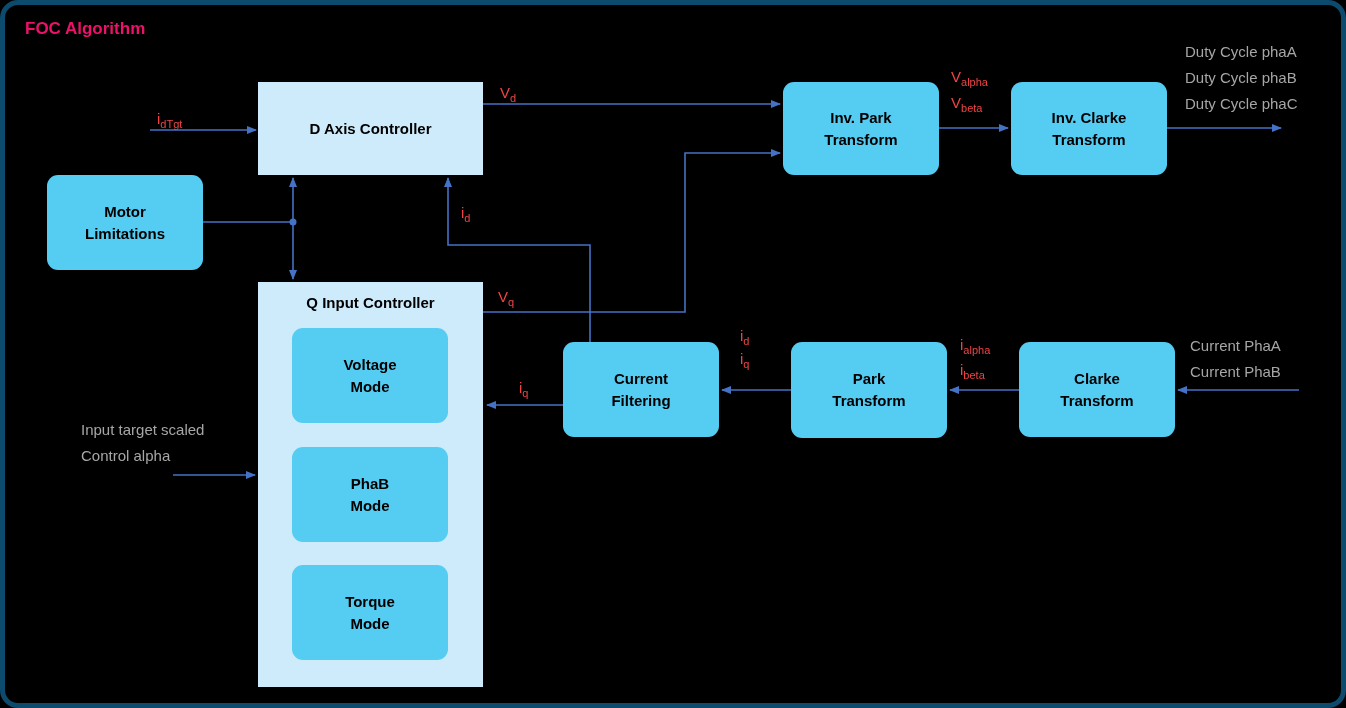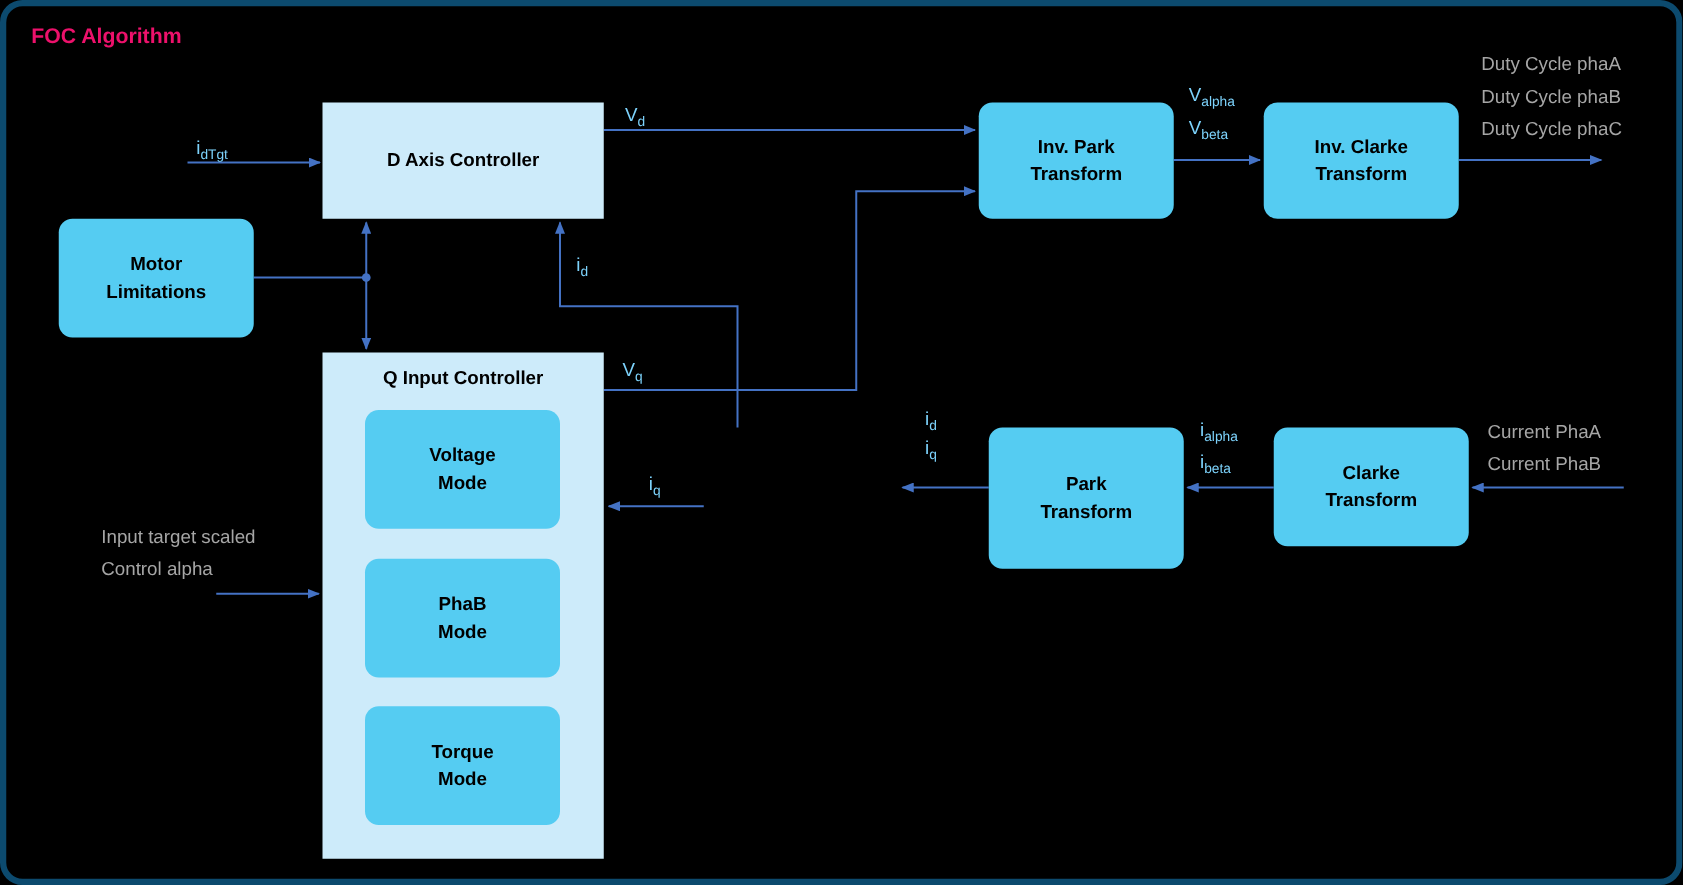--- a/index.html
+++ b/index.html
@@ -14,21 +14,21 @@
   }
   .connectors { position:absolute; left:0; top:0; }
   .block {
     position:absolute; display:flex; align-items:center; justify-content:center;
     text-align:center; color:#000; font-weight:bold; font-size:15px;
   }
   .cyan  { background:#55CCF2;border-radius:11px; }
   .light { background:#CDEBFA; }
   .block-label { white-space:pre-line; line-height:1.45; }
   .qaxis { align-items:flex-start; padding-top:10px; box-sizing:border-box; }
-  .sig { position:absolute; color:#7dd3fc; font-size:15px; white-space:nowrap; }
+  .sig { position:absolute; color:#ef4444; font-size:15px; white-space:nowrap; }
   .sig sub { font-size:11px; }
   .io  { position:absolute; color:#A6A6A6; font-size:15px; white-space:nowrap; }
 </style>
 </head>
 <body>
 
 <div class="canvas">
 
   <div class="title">FOC Algorithm</div>
 
@@ -88,22 +88,26 @@
   <div class="block cyan" style="left:778px;top:77px;width:156px;height:93px">
     <span class="block-label">Inv. Park
 Transform</span>
   </div>
 
   <div class="block cyan" style="left:1006px;top:77px;width:156px;height:93px">
     <span class="block-label">Inv. Clarke
 Transform</span>
   </div>
 
+  <div class="block cyan" style="left:558px;top:337px;width:156px;height:95px">
+    <span class="block-label">Current
+Filtering</span>
+  </div>
 
-  <div class="block cyan" style="left:786px;top:337px;width:156px;height:113px">
+  <div class="block cyan" style="left:786px;top:337px;width:156px;height:96px">
     <span class="block-label">Park
 Transform</span>
   </div>
 
   <div class="block cyan" style="left:1014px;top:337px;width:156px;height:95px">
     <span class="block-label">Clarke
 Transform</span>
   </div>
 
   <div class="sig" style="left:152px;top:105px">

